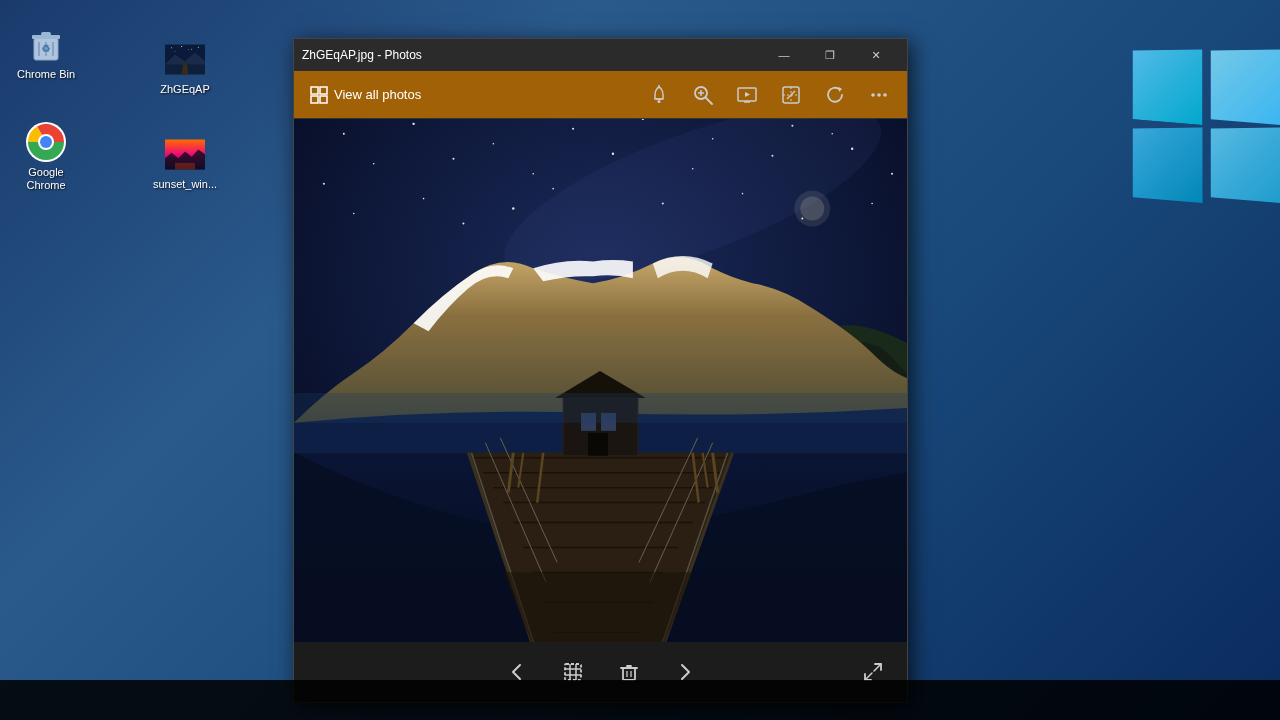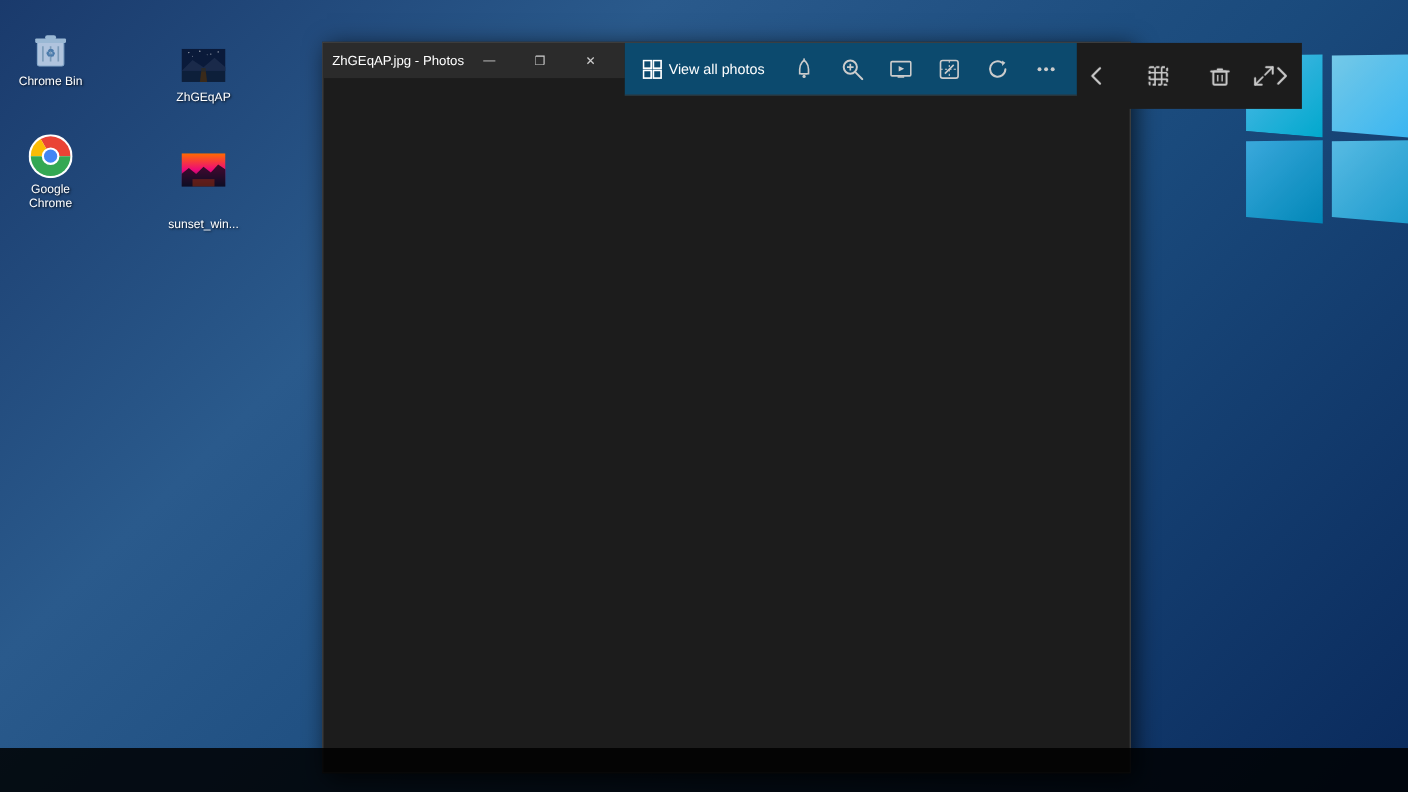--- a/index.html
+++ b/index.html
@@ -107,26 +107,26 @@
     .recycle-icon {
       width: 40px;
       height: 40px;
     }
 
     
     .photos-window {
       position: absolute;
       top: 38px;
       left: 293px;
-      width: 735px;
+      width: 615px;
       height: 665px;
       background: #1c1c1c;
       border: 1px solid #444;
       display: flex;
-      flex-direction: row;
+      flex-direction: column;
       box-shadow: 4px 4px 20px rgba(0,0,0,0.7);
     }
 
     
     .title-bar {
       height: 32px;
       background: #2b2b2b;
       display: flex;
       align-items: center;
       padding: 0 8px;
@@ -153,21 +153,21 @@
       color: #ccc;
       font-size: 11px;
       cursor: pointer;
       background: transparent;
       border: none;
     }
 
     
     .toolbar {
       height: 48px;
-      background: #0c4a6e;
+      background: #a16207;
       display: flex;
       align-items: center;
       padding: 0 8px;
       gap: 4px;
       flex-shrink: 0;
       border-bottom: 1px solid #333;
     }
 
     .view-all-btn {
       display: flex;
@@ -314,21 +314,21 @@
         <path d="M20,20 L2,20 A18,18 0 0,0 38,20 Z" fill="#34a853"></path>
 
         <circle cx="20" cy="20" r="8" fill="white"></circle>
 
         <circle cx="20" cy="20" r="6" fill="#4285f4"></circle>
       </svg>
     </div>
     <span class="icon-label">Google Chrome</span>
   </div>
 
-  <div class="desktop-icon" style="top:130px; left:145px;gap:20px;">
+  <div class="desktop-icon" style="top:130px; left:145px;">
     <div class="icon-image">
       <svg viewBox="0 0 60 45" width="60" height="45" xmlns="http://www.w3.org/2000/svg">
 
         <defs>
           <linearGradient id="sky" x1="0" y1="0" x2="0" y2="1">
             <stop offset="0%" stop-color="#ff6a00"></stop>
             <stop offset="50%" stop-color="#ee0979"></stop>
             <stop offset="100%" stop-color="#1a1a4a"></stop>
           </linearGradient>
         </defs>

